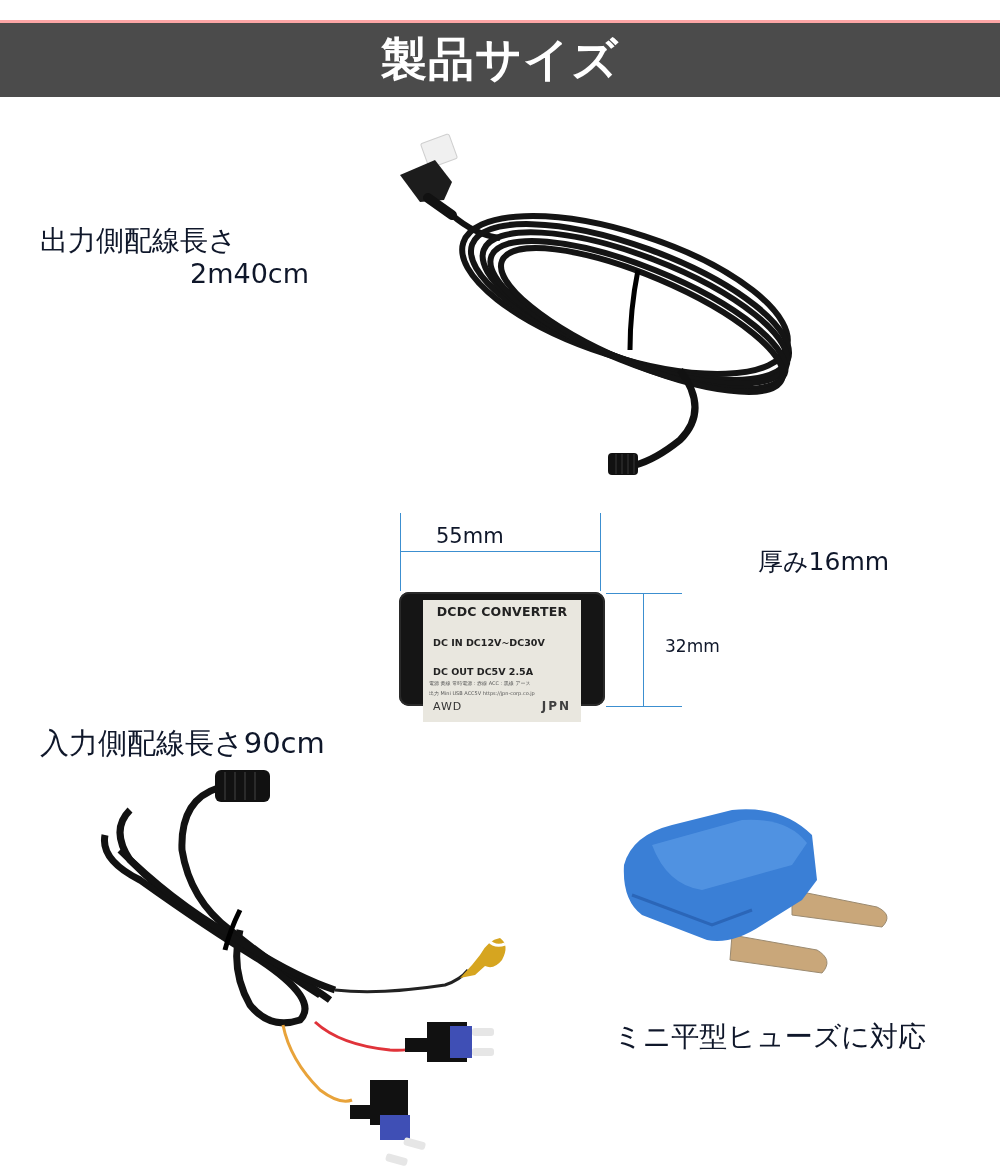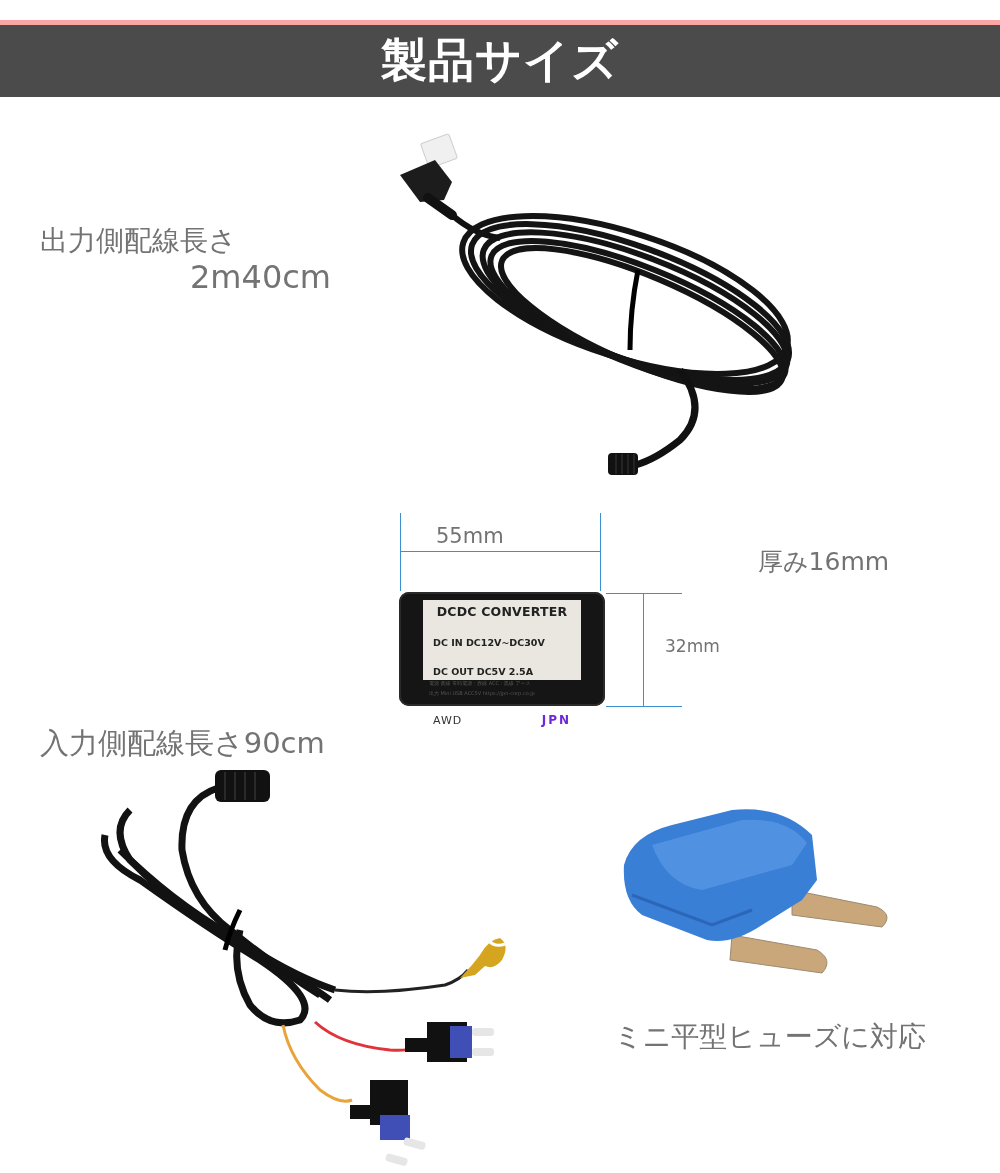--- a/index.html
+++ b/index.html
@@ -1,59 +1,59 @@
 <!DOCTYPE html>
 <html><head>
   <meta charset="utf-8">
   <style>
     * { box-sizing: border-box; margin: 0; padding: 0; }
     html, body { width: 1000px; height: 1173px; background: #ffffff; overflow: hidden; }
     body { position: relative; font-family: "DejaVu Sans", "Liberation Sans", sans-serif; color: #111; }
 
     .header-bar {
       position: absolute; left: 0; top: 20px; width: 1000px; height: 77px;
-      background: #4b4b4b; border-top: 5px solid #fca5a5;
+      background: #4b4b4b; border-top: 3px solid #fca5a5;
       display: flex; align-items: center; justify-content: center;
     }
     .header-title {
       color: #ffffff; font-size: 46px; font-weight: bold; letter-spacing: 1px;
       font-family: "DejaVu Sans", sans-serif;
     }
 
     .label {
-      position: absolute; color: #737373; font-family: "DejaVu Sans", sans-serif;
+      position: absolute; color: #0f172a; font-family: "DejaVu Sans", sans-serif;
       white-space: nowrap;
     }
     .lbl-out-1 { left: 40px; top: 222px; font-size: 28px; }
-    .lbl-out-2 { left: 190px; top: 258px; font-size: 32px; }
+    .lbl-out-2 { left: 190px; top: 258px; font-size: 27px; }
     .lbl-in { left: 40px; top: 676px; font-size: 29px; margin-top: 48px; }
     .lbl-thick { left: 758px; top: 545px; font-size: 25px; }
     .lbl-width { left: 436px; top: 524px; font-size: 21px; }
     .lbl-height { left: 665px; top: 636px; font-size: 17px; }
     .lbl-fuse { left: 614px; top: 1018px; font-size: 28px; text-align: right; }
 
     .dim-line { position: absolute; background: #3c8fd0; }
 
     
     .converter {
       position: absolute; left: 399px; top: 592px; width: 206px; height: 114px;
       background: #151515; border-radius: 10px;
       box-shadow: inset 0 0 0 2px #2a2a2a;
     }
     .converter-label {
-      position: absolute; left: 24px; top: 8px; width: 158px; height: 80px;
+      position: absolute; left: 24px; top: 8px; width: 158px; height: 122px;
       background: #e9e7df; padding: 4px 6px;
       font-family: "DejaVu Sans", sans-serif; color: #222;
     }
     .conv-title { font-size: 12.5px; font-weight: bold; text-align: center; letter-spacing: 0.2px; }
     .conv-line { font-size: 9.5px; font-weight: bold; margin-left: 4px; margin-top: 18px; }
     .conv-small { font-size: 5px; color: #555; margin-top: 3px; line-height: 7px; white-space: nowrap; overflow: hidden; }
-    .conv-logos { display: flex; justify-content: space-between; align-items: flex-end; margin-top: 16px; padding: 0 4px; }
+    .conv-logos { display: flex; justify-content: space-between; align-items: flex-end; margin-top: 2px; padding: 0 4px; }
     .logo-awd { font-size: 11px; letter-spacing: 1px; color: #333; }
-    .logo-jpn { font-size: 12px; letter-spacing: 2px; color: #6d28d9; font-weight: bold; }
+    .logo-jpn { font-size: 12px; letter-spacing: 2px; color: #404040; font-weight: bold; }
 
     .photo { position: absolute; }
   </style>
 </head>
 <body>
 
 <div class="header-bar">
   <span class="header-title">製品サイズ</span>
 </div>
 

